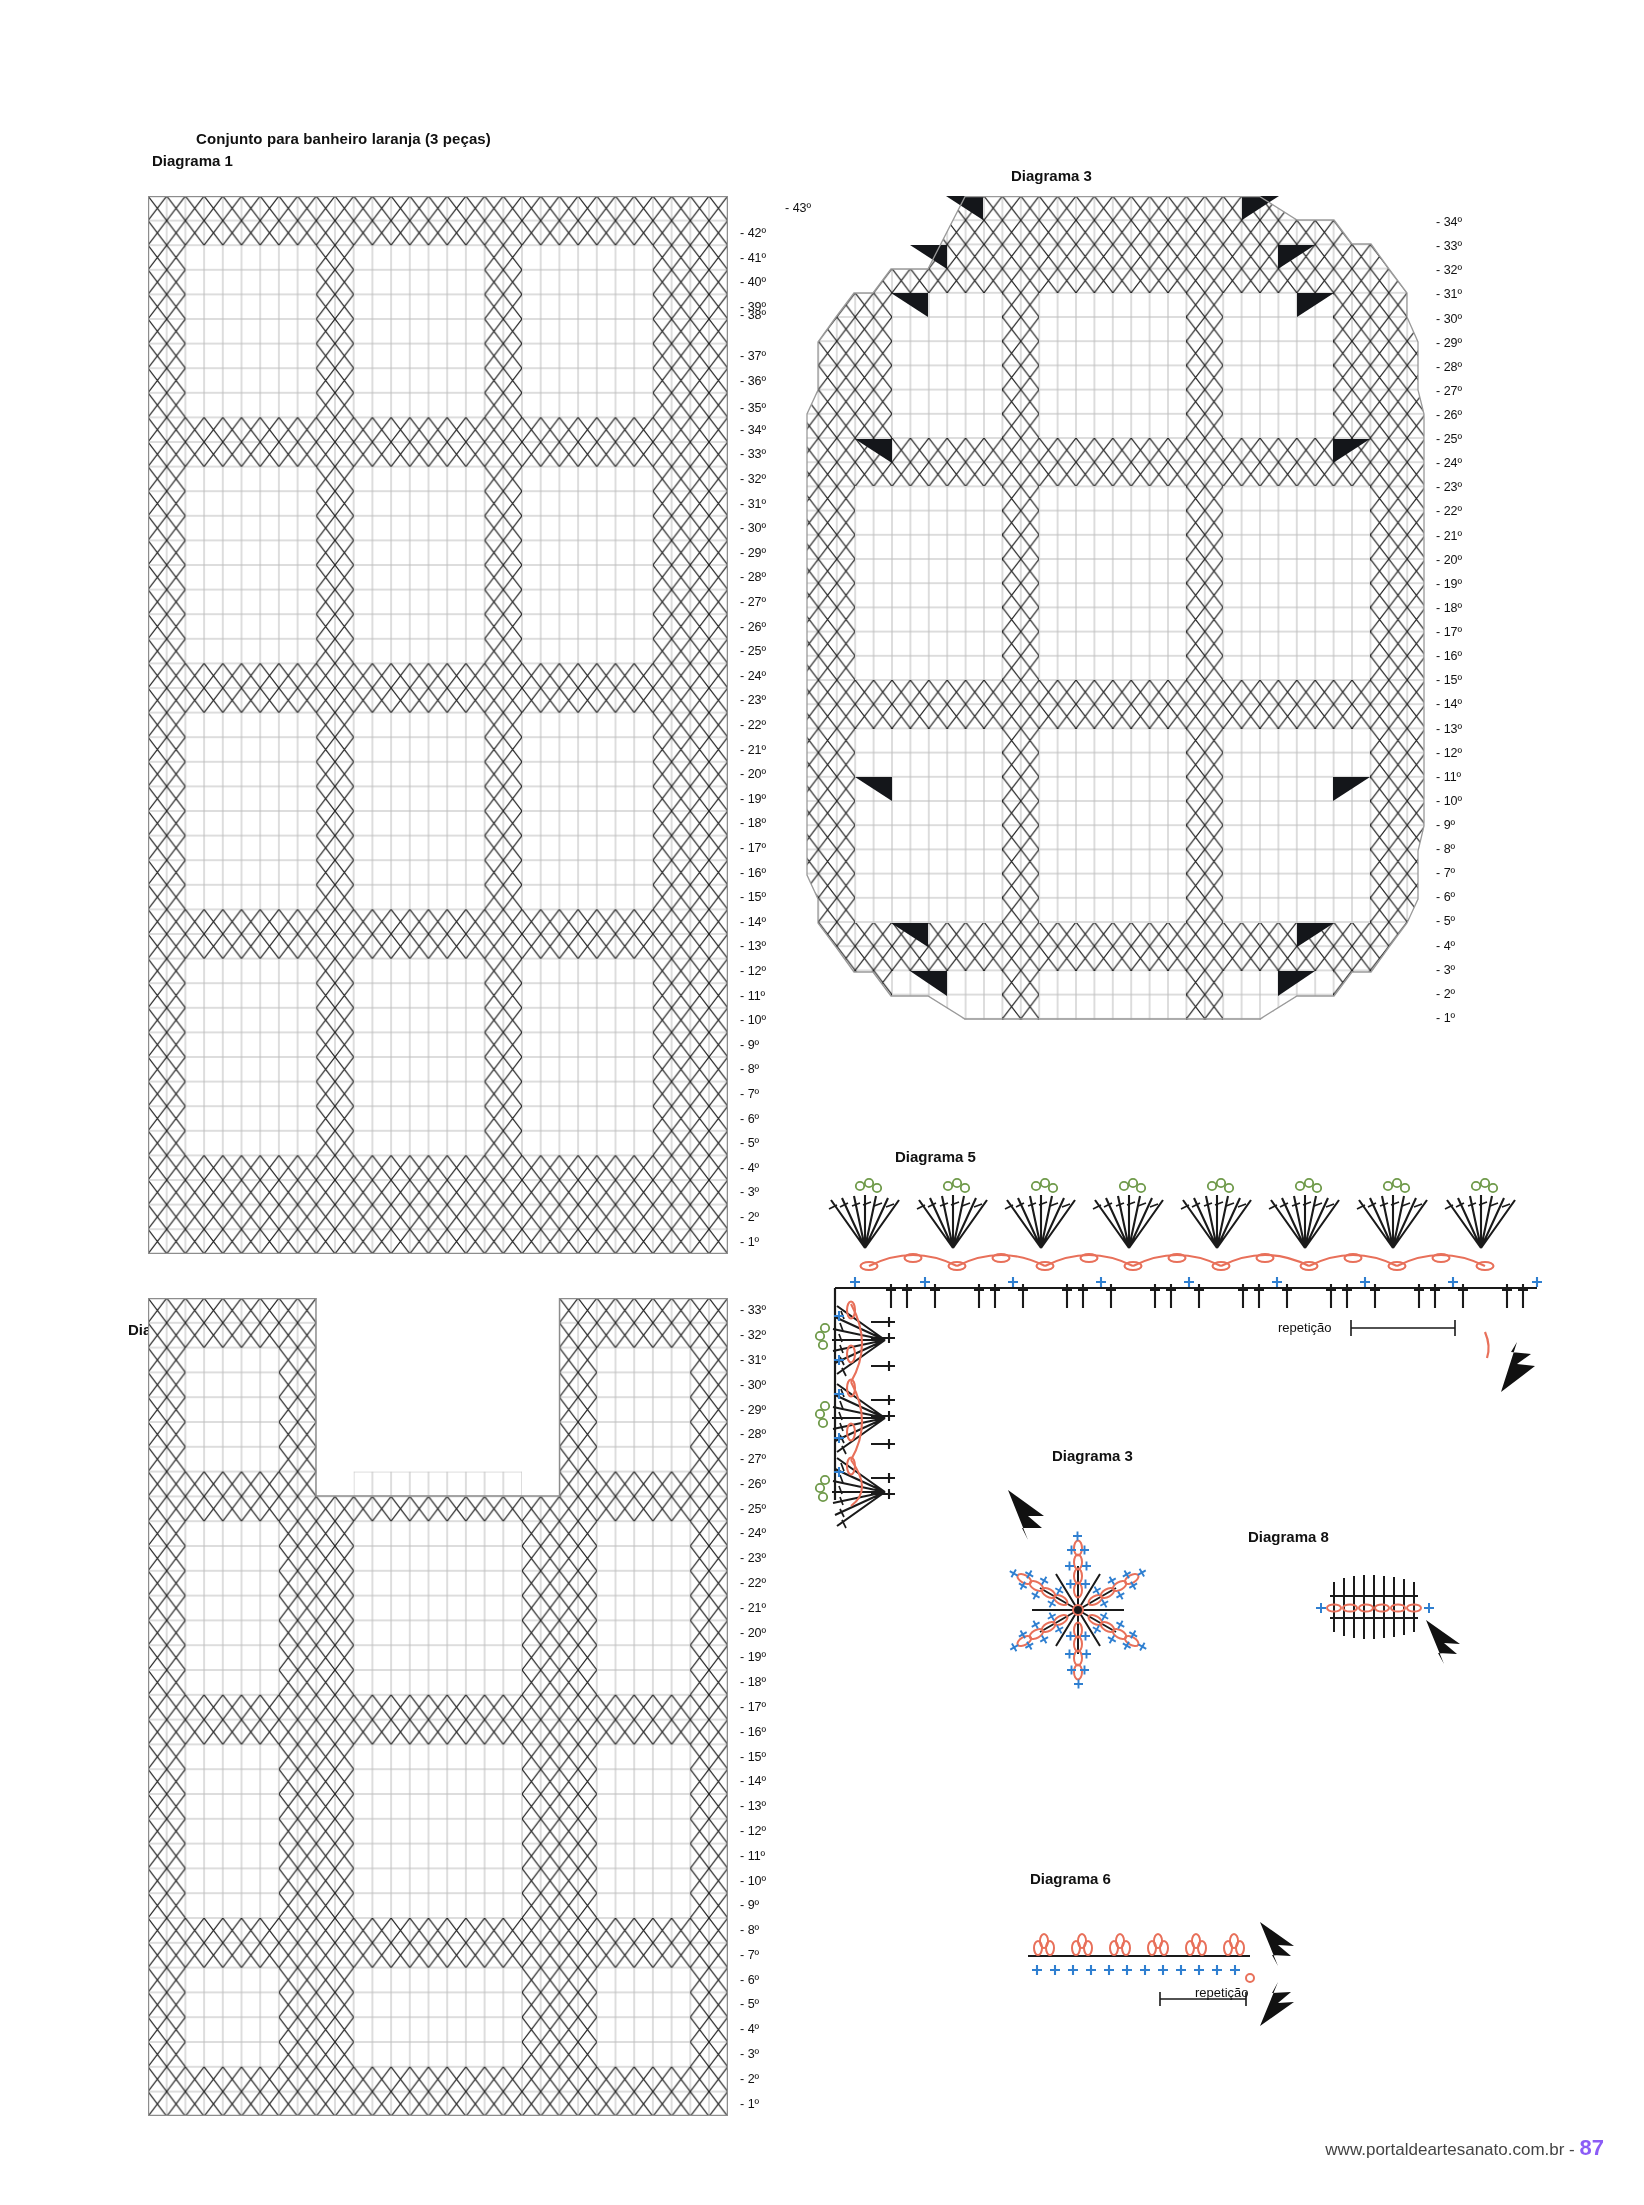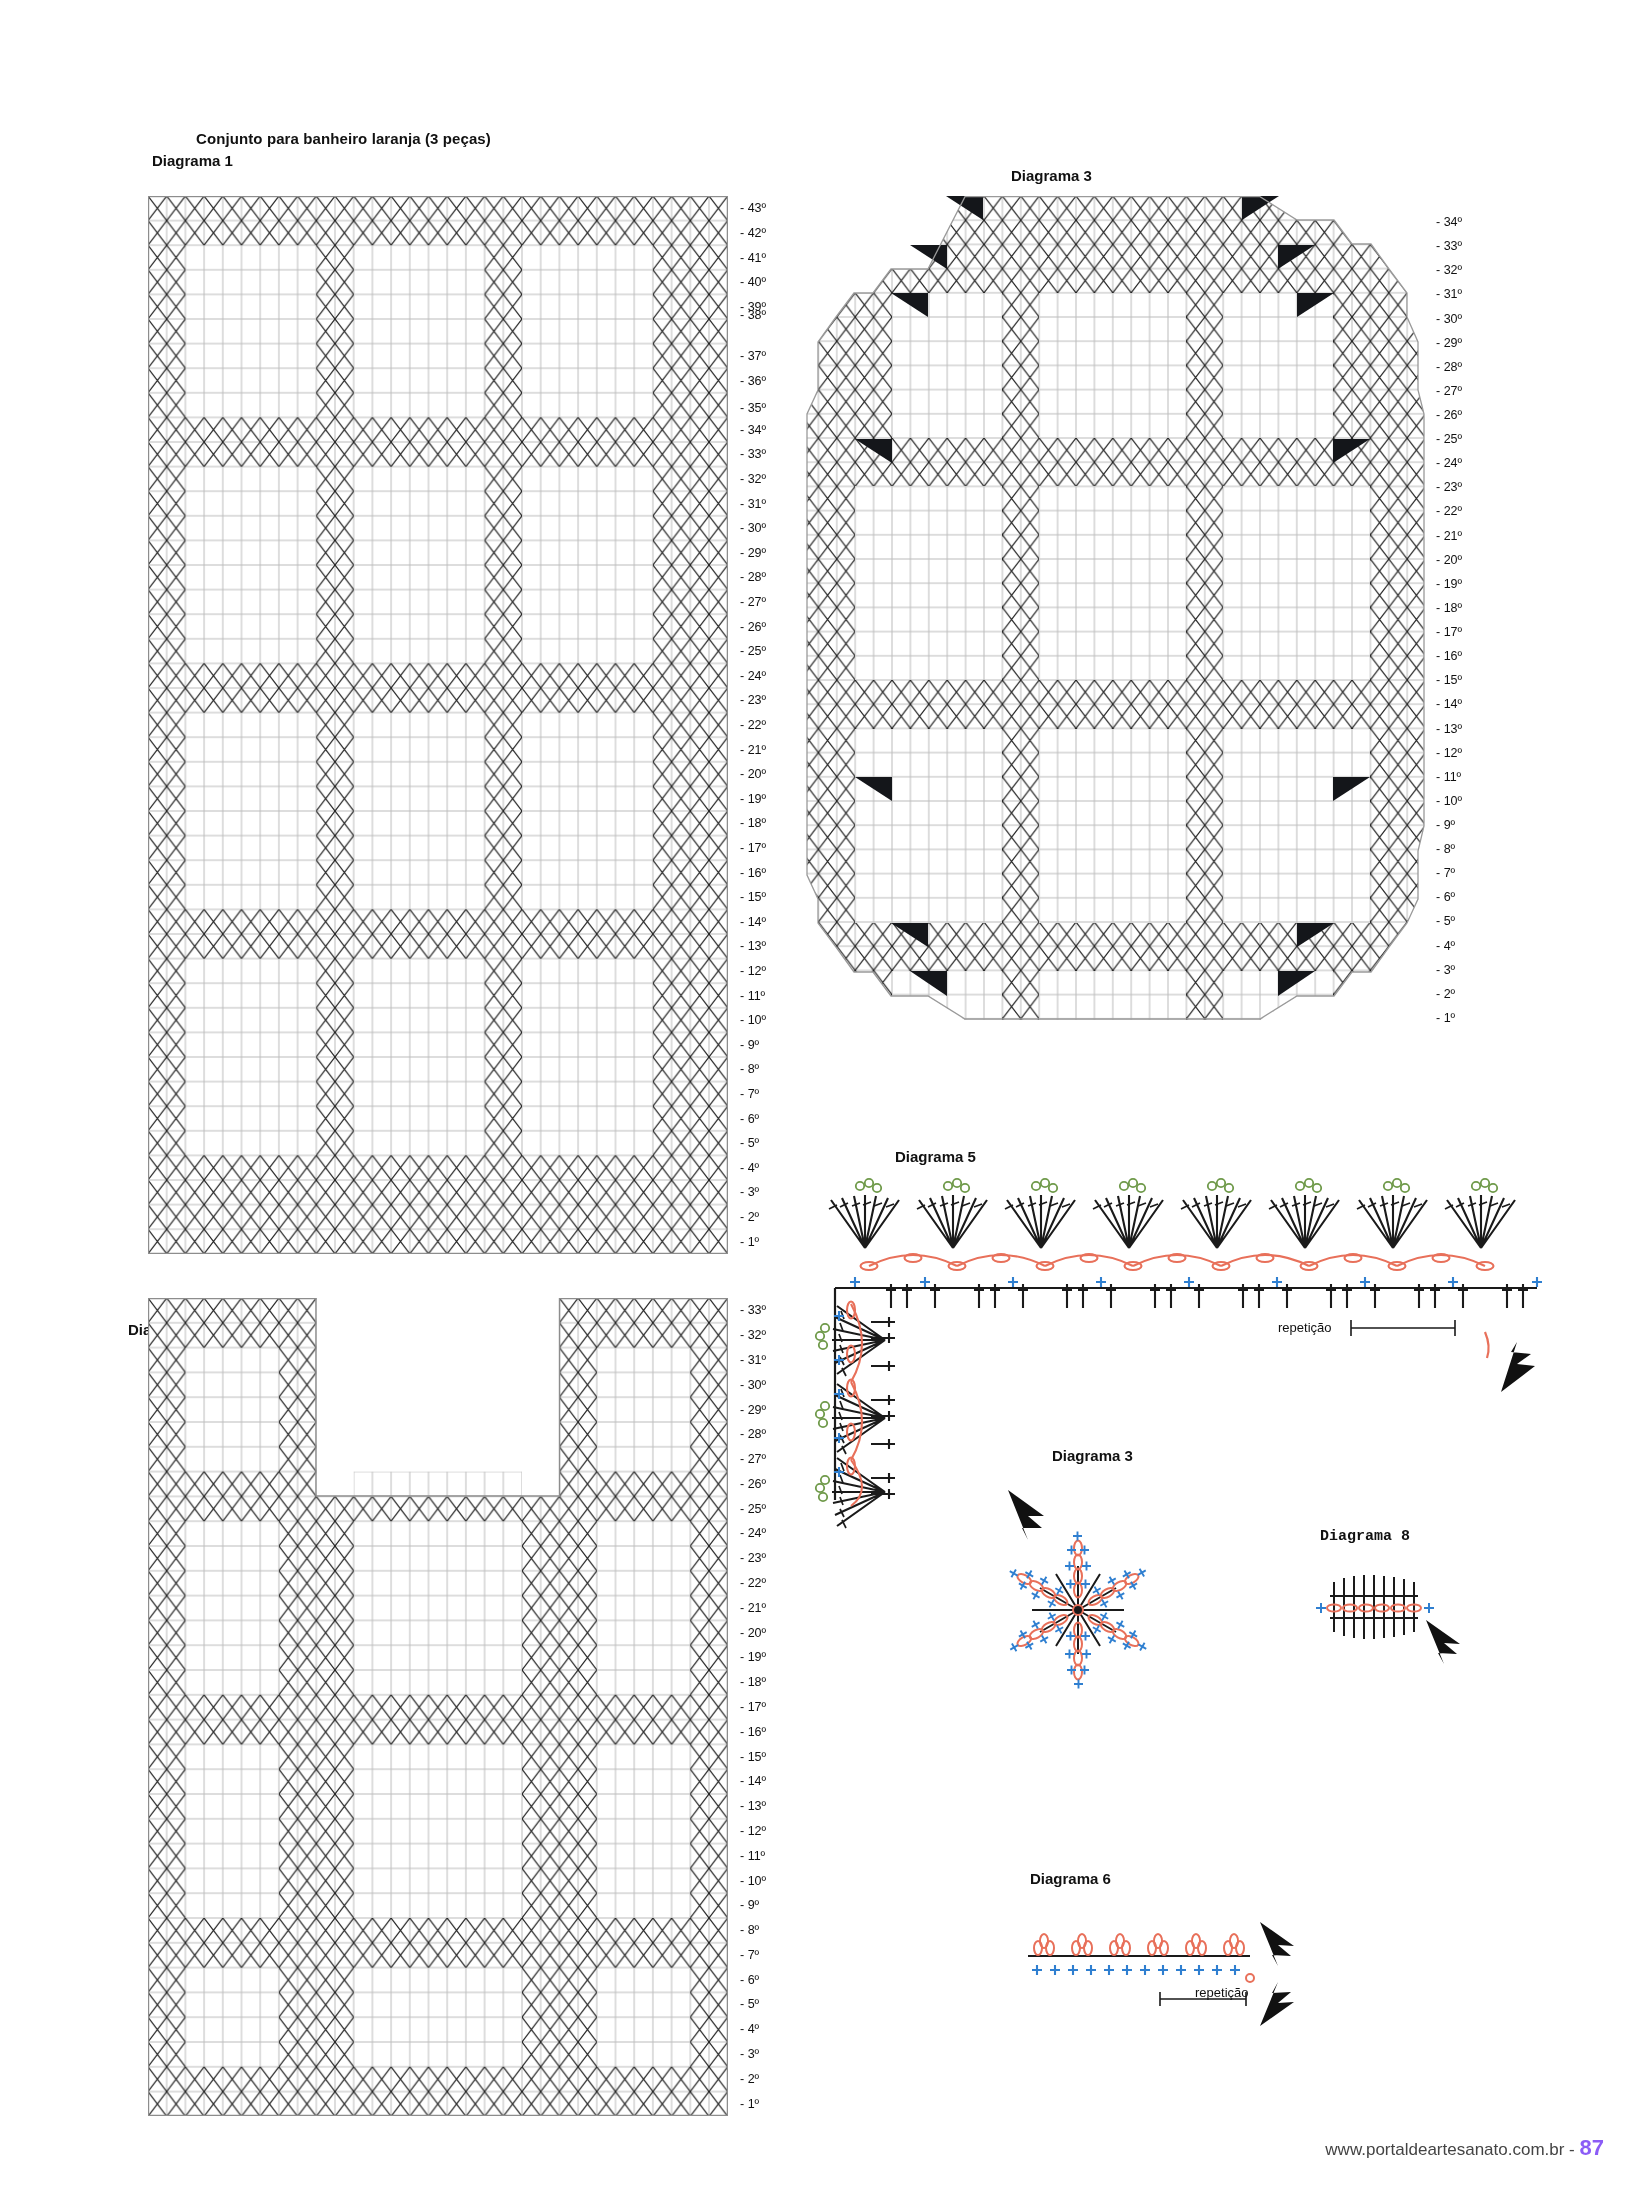--- a/index.html
+++ b/index.html
@@ -54,21 +54,21 @@
   <div class="diag-label" style="left:152px;top:152px;">Diagrama 1</div>
 
   <div class="diag-label" style="left:128px;top:1321px;">Diagrama 2</div>
 
   <div class="diag-label" style="left:1011px;top:167px;">Diagrama 3</div>
 
   <div class="diag-label" style="left:895px;top:1148px;">Diagrama 5</div>
 
   <div class="diag-label" style="left:1052px;top:1447px;">Diagrama 3</div>
 
-  <div class="diag-label" style="left:1320px;top:1528px;font-family:Liberation Mono, monospace;">Diagrama 8</div>
+  <div class="diag-label" style="left:1248px;top:1528px;">Diagrama 8</div>
 
   <div class="diag-label" style="left:1030px;top:1870px;">Diagrama 6</div>
 
   <div class="chart" style="left:148px;top:196px;">
     <svg width="580" height="1058" viewBox="0 0 580 1058">
       <defs>
 
         <pattern id="fx" width="18.7" height="24.6" patternUnits="userSpaceOnUse">
           <rect x="0" y="0" width="18.7" height="24.6" fill="#fff" stroke="#bdbdbd" stroke-width="1"></rect>
           <path d="M0 0 L18.7 24.6 M18.7 0 L0 24.6" stroke="#1f1f1f" stroke-width="1.15" fill="none"></path>
@@ -98,21 +98,21 @@
         <rect x="37.4" y="762.6" width="130.9" height="196.8" fill="url(#fo)"></rect>
         <rect x="205.7" y="762.6" width="130.9" height="196.8" fill="url(#fo)"></rect>
         <rect x="374" y="762.6" width="130.9" height="196.8" fill="url(#fo)"></rect>
       </g>
 
       <rect x="0.5" y="0.5" width="579" height="1057" fill="none" stroke="#8d8d8d" stroke-width="1.4"></rect>
     </svg>
   </div>
 
   <div class="rows" id="rows-d1" style="left:740px;top:196px;height:1058px;">
-      <div class="r" style="top: 12.3023px;">- 43º</div>
+      <div class="r" style="top: 12.3023px; margin-left: 45px;">- 43º</div>
       <div class="r" style="top: 36.907px;">- 42º</div>
       <div class="r" style="top: 61.5116px;">- 41º</div>
       <div class="r" style="top: 86.1163px;">- 40º</div>
       <div class="r" style="top: 110.721px;">- 39º</div>
       <div class="r" style="top: 119px;">- 38º</div>
       <div class="r" style="top: 159.93px;">- 37º</div>
       <div class="r" style="top: 184.535px;">- 36º</div>
       <div class="r" style="top: 212px;">- 35º</div>
       <div class="r" style="top: 233.744px;">- 34º</div>
       <div class="r" style="top: 258.349px;">- 33º</div>

